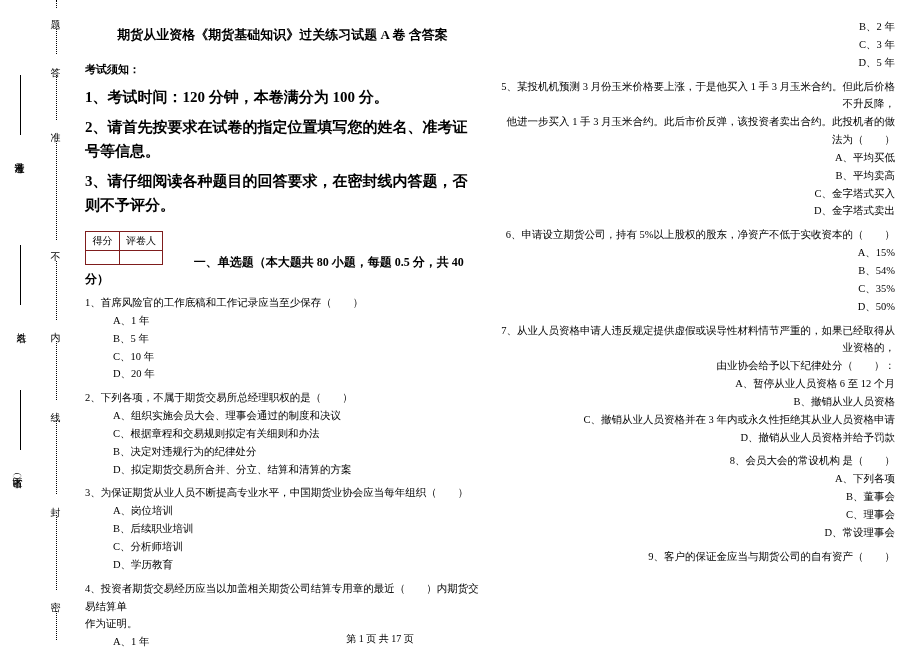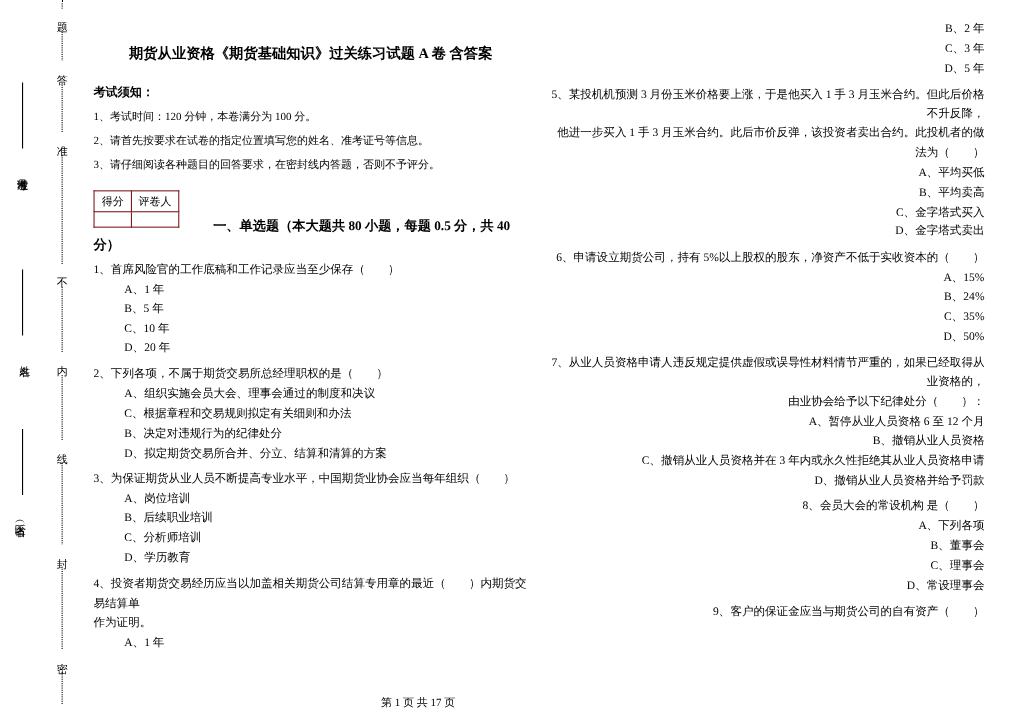--- a/index.html
+++ b/index.html
@@ -59,26 +59,26 @@
       position: absolute;
       top: 0;
       width: 395px;
     }
     .col-left { left: 0; }
     .col-right { left: 415px; text-align: right; }
     .title {
       text-align: center;
       font-weight: bold;
       font-size: 13px;
-      margin-top: 22px;
+      margin-top: 8px;
       margin-bottom: 18px;
       font-family: Liberation Serif, serif;
     }
     .notice-head { font-weight: bold; font-size: 11px; margin-bottom: 8px; }
-    .notice-line { font-size: 10px; margin-bottom: 6px; line-height: 1.6; }
+    .notice-line { font-size: 15px; margin-bottom: 6px; line-height: 1.6; font-weight: bold; }
     .score-box {
       display: inline-block;
       border-collapse: collapse;
       margin-top: 8px;
       margin-bottom: 4px;
     }
     .score-box td {
       border: 1px solid #7f1d1d;
       font-size: 10px;
       padding: 2px 6px;
@@ -188,21 +188,21 @@
 
     <div class="q">5、某投机机预测 3 月份玉米价格要上涨，于是他买入 1 手 3 月玉米合约。但此后价格不升反降，</div>
     <div class="q" style="margin-top:0;">他进一步买入 1 手 3 月玉米合约。此后市价反弹，该投资者卖出合约。此投机者的做法为（　　）</div>
     <div class="opt">A、平均买低</div>
     <div class="opt">B、平均卖高</div>
     <div class="opt">C、金字塔式买入</div>
     <div class="opt">D、金字塔式卖出</div>
 
     <div class="q">6、申请设立期货公司，持有 5%以上股权的股东，净资产不低于实收资本的（　　）</div>
     <div class="opt">A、15%</div>
-    <div class="opt">B、24%</div>
+    <div class="opt">B、54%</div>
     <div class="opt">C、35%</div>
     <div class="opt">D、50%</div>
 
     <div class="q">7、从业人员资格申请人违反规定提供虚假或误导性材料情节严重的，如果已经取得从业资格的，</div>
     <div class="q" style="margin-top:0;">由业协会给予以下纪律处分（　　）：</div>
     <div class="opt">A、暂停从业人员资格 6 至 12 个月</div>
     <div class="opt">B、撤销从业人员资格</div>
     <div class="opt">C、撤销从业人员资格并在 3 年内或永久性拒绝其从业人员资格申请</div>
     <div class="opt">D、撤销从业人员资格并给予罚款</div>
 

